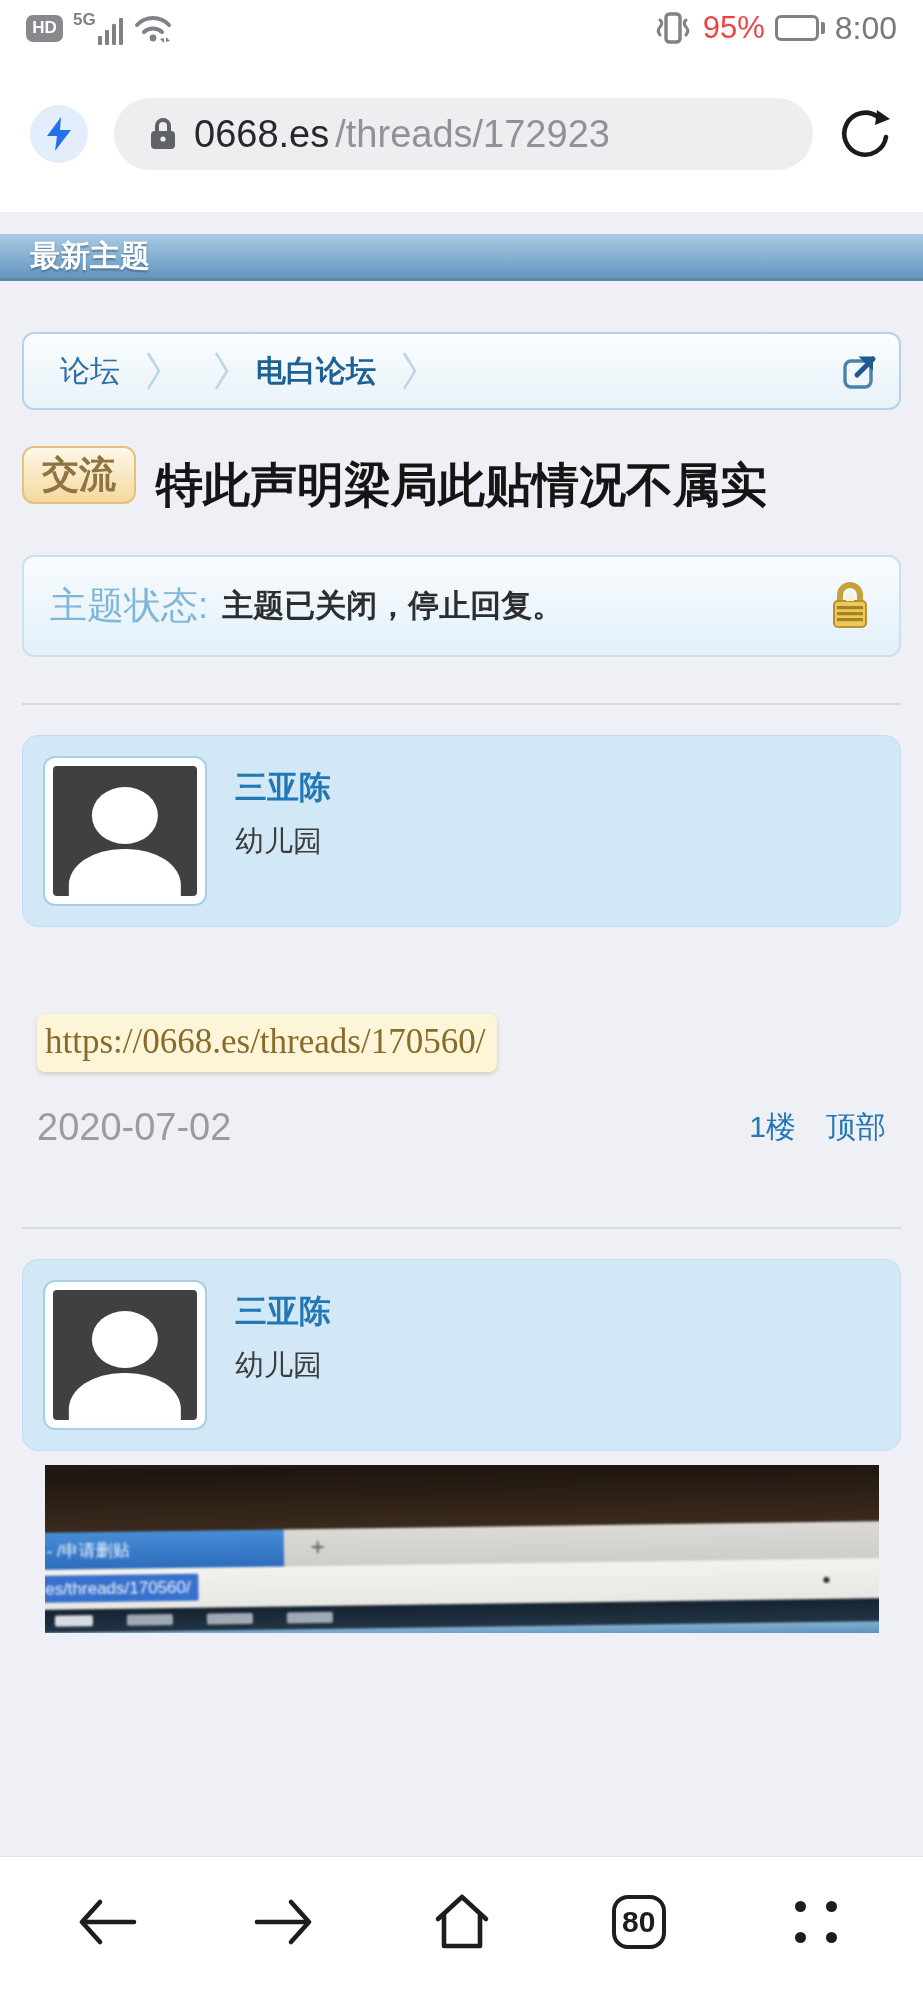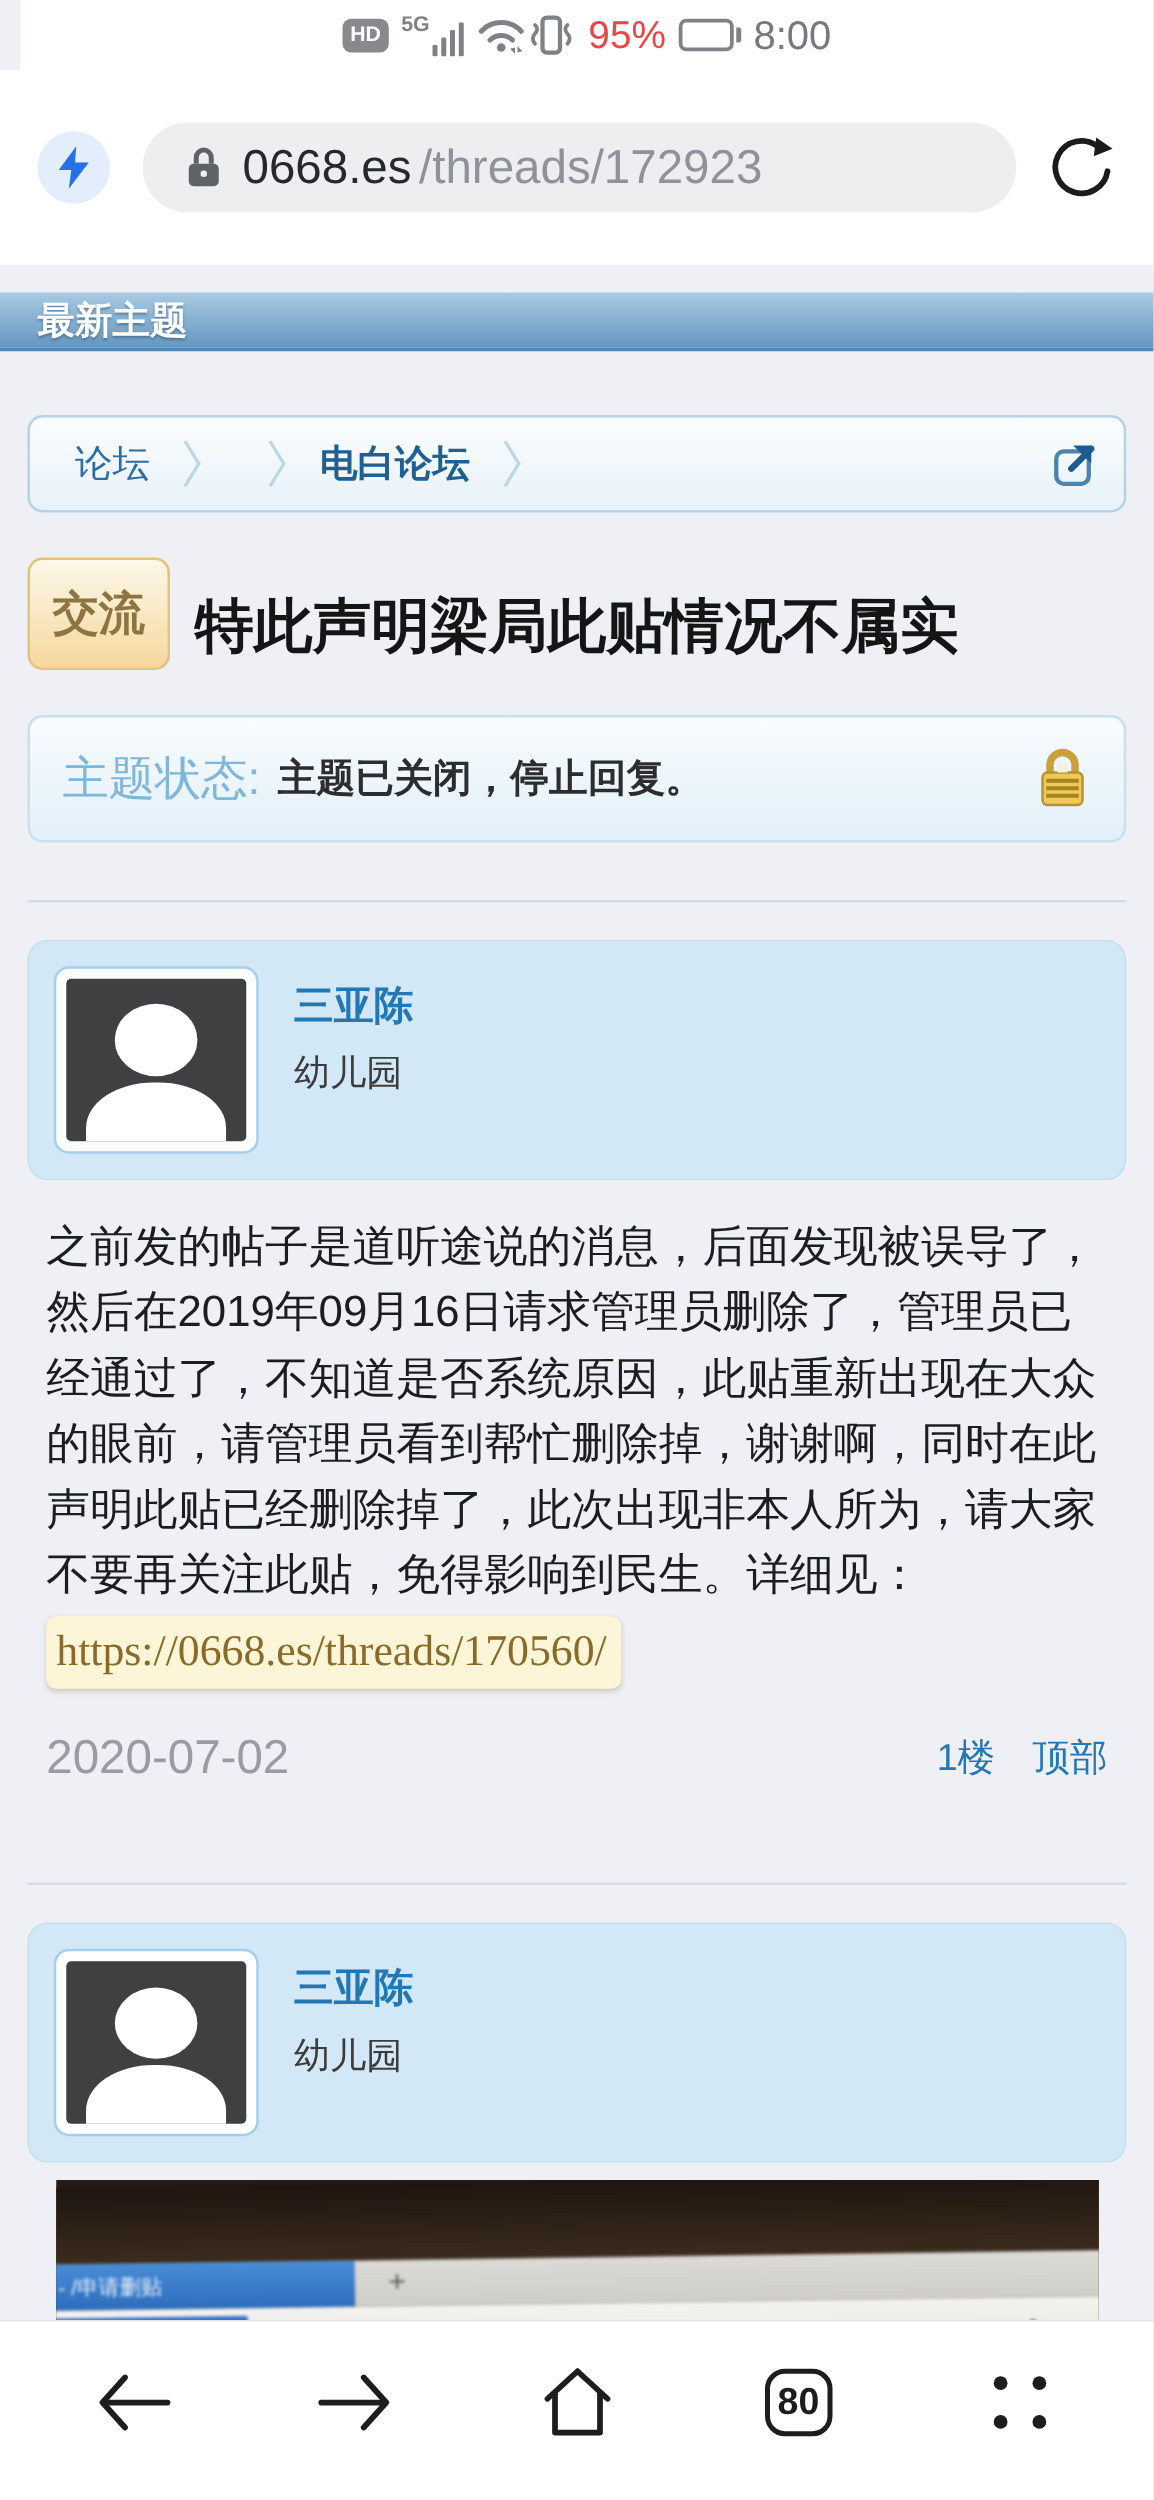--- a/index.html
+++ b/index.html
@@ -1,21 +1,21 @@
 <!DOCTYPE html>
 <html><head>
 <meta charset="utf-8">
 <style>
   * { margin:0; padding:0; box-sizing:border-box; }
   html,body { background:#dfe1e6; }
   body { font-family:"Liberation Sans","DejaVu Sans",sans-serif; }
   .screen { position:relative; width:923px; height:2000px; margin:0 auto; background:#eef0f5; overflow:hidden; }
 
   
-  .statusbar { position:relative; height:56px; background:#fff; display:flex; align-items:center; justify-content:center; padding:0 26px; color:#7e8185;margin-left:16px; }
+  .statusbar { position:relative; height:56px; background:#fff; display:flex; align-items:center; justify-content:space-between; padding:0 26px; color:#7e8185; }
   .sb-left,.sb-right { display:flex; align-items:center; gap:10px; }
   .hd-badge { width:37px; height:27px; background:#87898d; border-radius:7px; color:#fff; font-size:17px; font-weight:700; display:flex; align-items:center; justify-content:center; }
   .net-wrap { display:flex; align-items:flex-start; gap:2px; }
   .net-label { font-size:17px; font-weight:600; color:#7e8185; line-height:1; margin-top:0; }
   .bars { display:flex; align-items:flex-end; gap:3px; height:30px; margin-top:4px; }
   .bars i { display:block; width:4px; background:#7e8185; border-radius:1px; }
   .sb-text { font-size:31px; color:#ef4444; }
   .sb-time { font-size:32px; color:#76797d; }
   .batt { display:flex; align-items:center; }
   .batt-body { width:44px; height:26px; border:3px solid #7e8185; border-radius:6px; padding:3px; }
@@ -38,21 +38,21 @@
   .content { padding:0 22px; }
 
   .crumbbar { margin-top:51px; height:78px; background:linear-gradient(#fbfdfe,#e7f2f9); border:2px solid #b5d3e6; border-radius:12px; display:flex; align-items:center; padding:0 10px 0 36px; }
   .crumb { font-size:30px; color:#2e6da4; white-space:nowrap; }
   .crumb.bold { font-weight:700; color:#1d6094; }
   .crumb-sep { margin:0 26px; flex:0 0 auto; }
   .crumb-spacer { flex:1; }
   .extlink-btn { width:56px; height:56px; display:flex; align-items:center; justify-content:center; }
 
   .title-block { margin-top:36px; line-height:1.45; }
-  .thread-tag { display:inline-block; vertical-align:14px; padding:16px 18px; margin-right:20px; background:linear-gradient(#fdf8e9,#f5d89e); border:2px solid #e5c27b; border-radius:12px; color:#8d7440; font-size:37px; }
+  .thread-tag { display:inline-block; vertical-align:14px; padding:0 18px; margin-right:20px; background:linear-gradient(#fdf8e9,#f5d89e); border:2px solid #e5c27b; border-radius:12px; color:#8d7440; font-size:37px; }
   .thread-title { font-size:47px; font-weight:700; color:#151515; }
 
   .status-box { margin-top:36px; background:linear-gradient(#f8fcfe,#e2f0f9); border:2px solid #c9e0ee; border-radius:12px; padding:24px 26px; display:flex; align-items:center; gap:14px; }
   .status-label { font-size:37px; color:#7fb6da; }
   .status-text { font-size:31px; font-weight:700; color:#2d2d30; }
   .status-spacer { flex:1; }
 
   .divider { height:2px; background:#d7dbe5; margin:46px 0 0 0; }
 
   .post-head { margin-top:30px; background:#d3e8f6; border:1px solid #c2ddf0; border-radius:16px; padding:20px; display:flex; gap:28px; min-height:188px; }
@@ -209,21 +209,21 @@
           <div class="avatar">
               <div class="head"></div>
               <div class="torso"></div>
             </div>
         </div>
         <div class="post-meta">
           <div class="author">三亚陈</div>
           <div class="group">幼儿园</div>
         </div>
       </div>
-      <p class="post-body"><span>之前发的帖子是道听途说的消息，后面发现被误导了，然后在2019年09月16日请求管理员删除了，管理员已经通过了，不知道是否系统原因，此贴重新出现在大众的眼前，请管理员看到帮忙删除掉，谢谢啊，同时在此声明此贴已经删除掉了，此次出现非本人所为，请大家不要再关注此贴，免得影响到民生。详细见：</span><br>
+      <p class="post-body"><br>
         <a class="post-link">https://0668.es/threads/170560/</a>
       </p>
       <div class="post-foot">
         <span class="post-date">2020-07-02</span>
         <span class="foot-spacer"></span>
         <span class="foot-link">1楼</span>
         <span class="foot-link">顶部</span>
       </div>
     </div>
 

